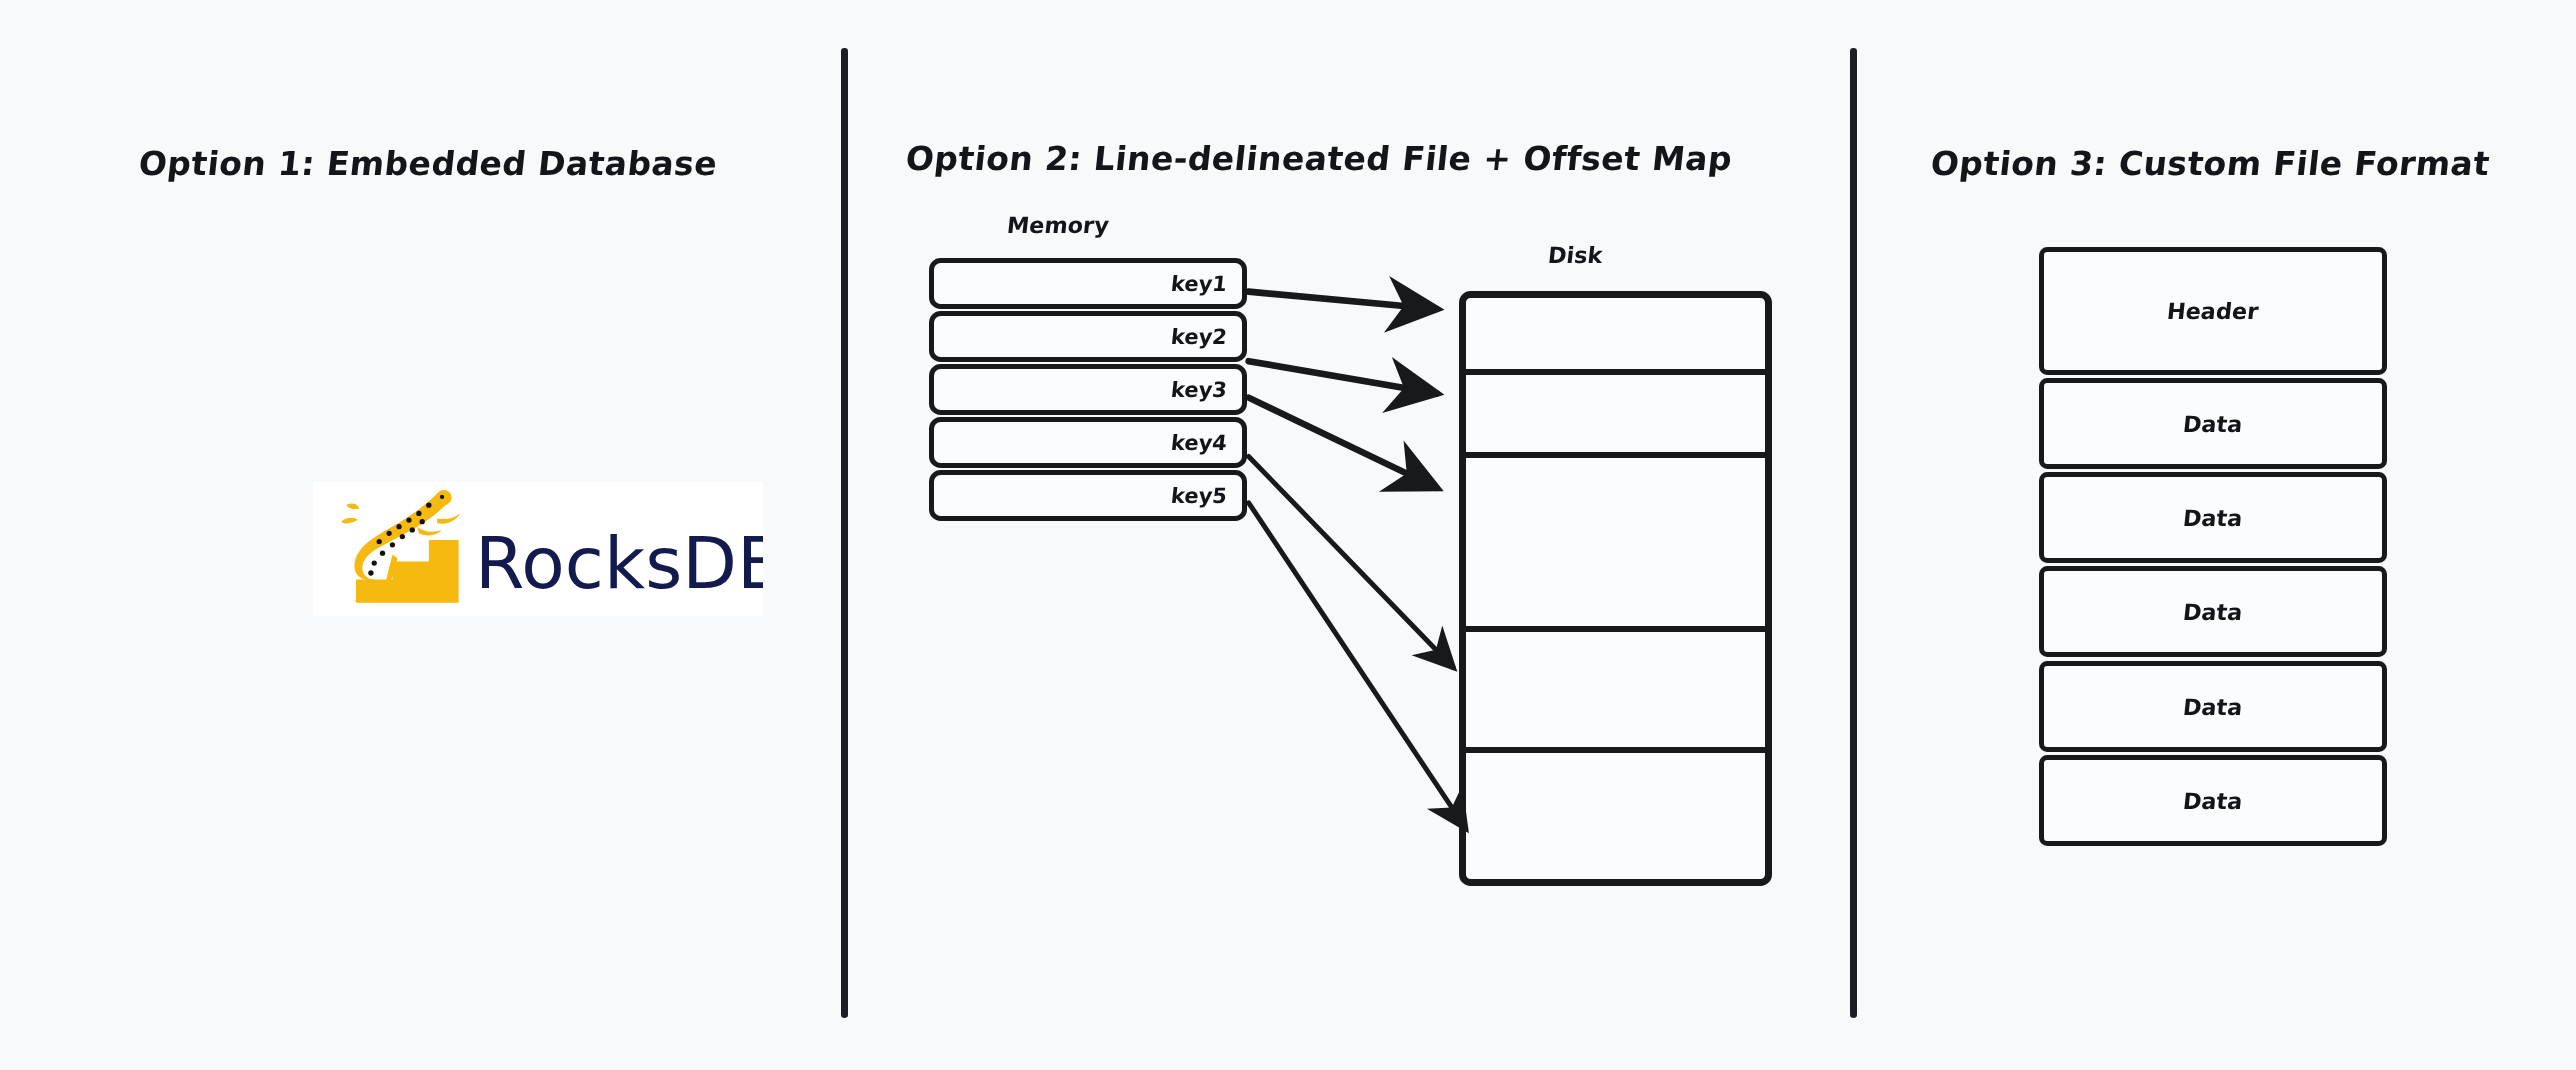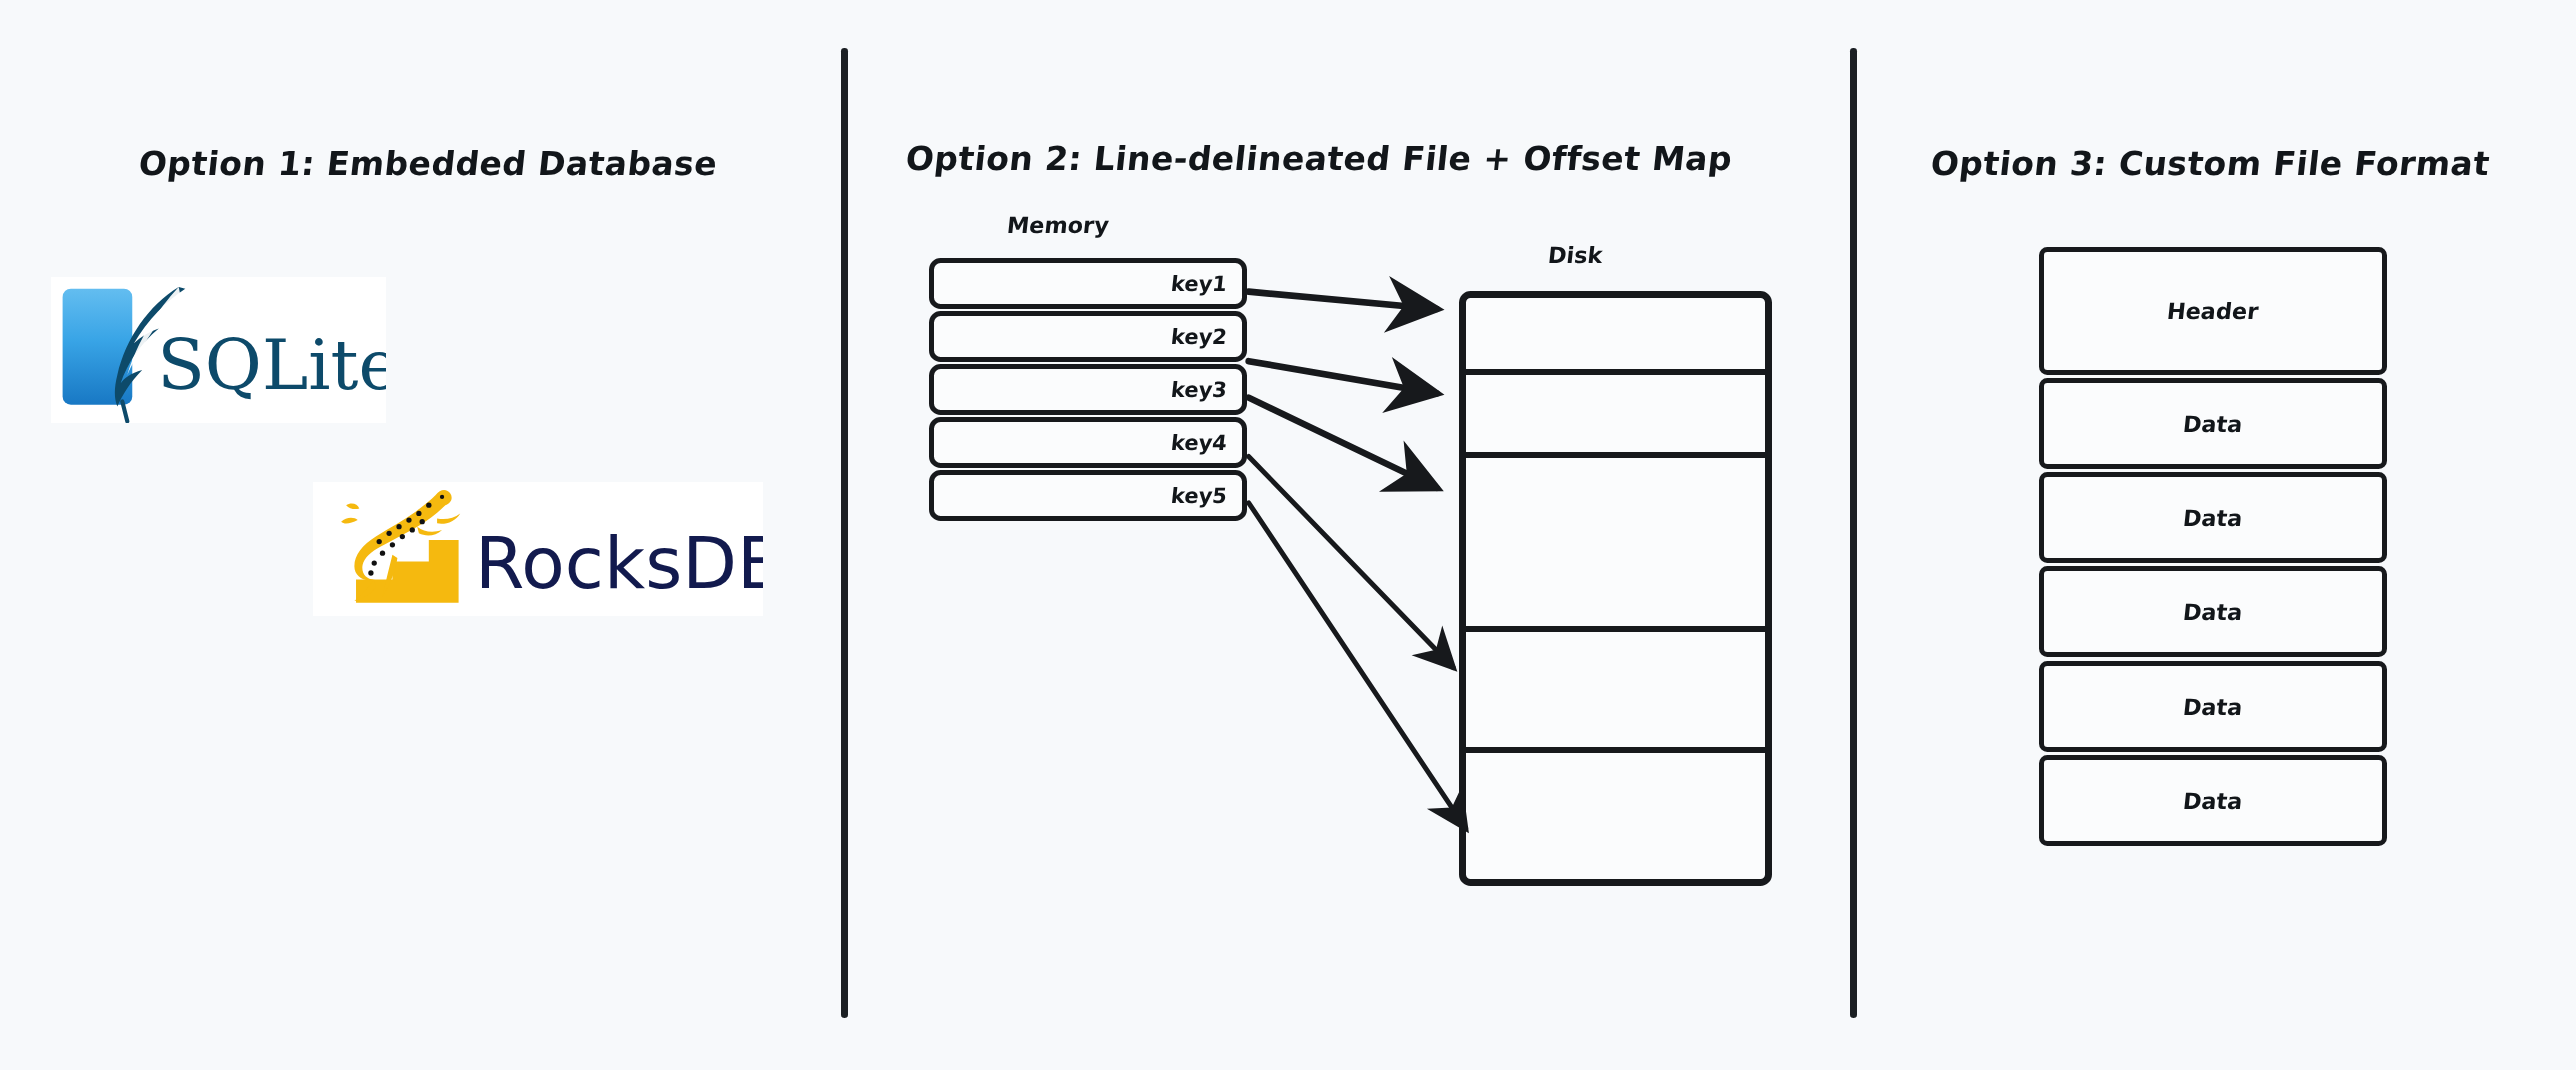--- a/index.html
+++ b/index.html
@@ -149,41 +149,20 @@
 
 <div class="stage">
 
   <div class="divider" id="divider-1"></div>
   <div class="divider" id="divider-2"></div>
 
   <div class="col-title" id="title-1">Option 1: Embedded Database</div>
   <div class="col-title" id="title-2">Option 2: Line-delineated File + Offset Map</div>
   <div class="col-title" id="title-3">Option 3: Custom File Format</div>
 
-  <div class="logo-plate" id="sqlite-logo">
-    <svg width="335" height="146" viewBox="0 0 404 176" xmlns="http://www.w3.org/2000/svg">
-      <defs>
-        <linearGradient id="sqTile" x1="0" y1="0" x2="0" y2="1">
-          <stop offset="0%" stop-color="#63bdf0"></stop>
-          <stop offset="45%" stop-color="#38a4e6"></stop>
-          <stop offset="100%" stop-color="#1878c4"></stop>
-        </linearGradient>
-      </defs>
-
-      <rect x="14" y="14" width="84" height="140" rx="10" ry="10" fill="url(#sqTile)"></rect>
-
-      <path d="M154 12 C118 34 90 74 80 118 C76 134 76 146 80 156 C86 142 96 126 110 112
-               C96 116 88 122 84 128 C92 104 108 80 130 62 C118 66 108 72 100 80
-               C116 52 140 28 162 14 Z" fill="#0d4a6a"></path>
-      <path d="M154 12 C128 40 104 78 92 118 C104 92 124 60 156 22 Z" fill="#ffffff" opacity="0.92"></path>
-      <path d="M86 150 C88 158 90 166 92 174" stroke="#0d4a6a" stroke-width="5" fill="none" stroke-linecap="round"></path>
-
-      <text x="128" y="135" font-family="DejaVu Serif, serif" font-size="84" fill="#0d4a6a">SQLite</text>
-    </svg>
-  </div>
 
   <div class="logo-plate" id="rocksdb-logo">
     <svg width="450" height="134" viewBox="0 0 544 162" xmlns="http://www.w3.org/2000/svg">
 
       <path d="M52 146 L52 118 L96 118 L96 96 L140 96 L140 70 L176 70 L176 146 Z" fill="#f5b90f"></path>
 
       <path d="M148 16 C154 8 162 8 166 14 C170 20 166 26 160 28
                C152 36 140 46 126 54 C112 62 96 70 82 78
                C70 84 62 92 60 100 C58 110 64 118 74 118
                C62 122 50 114 50 102 C50 88 60 76 76 66

